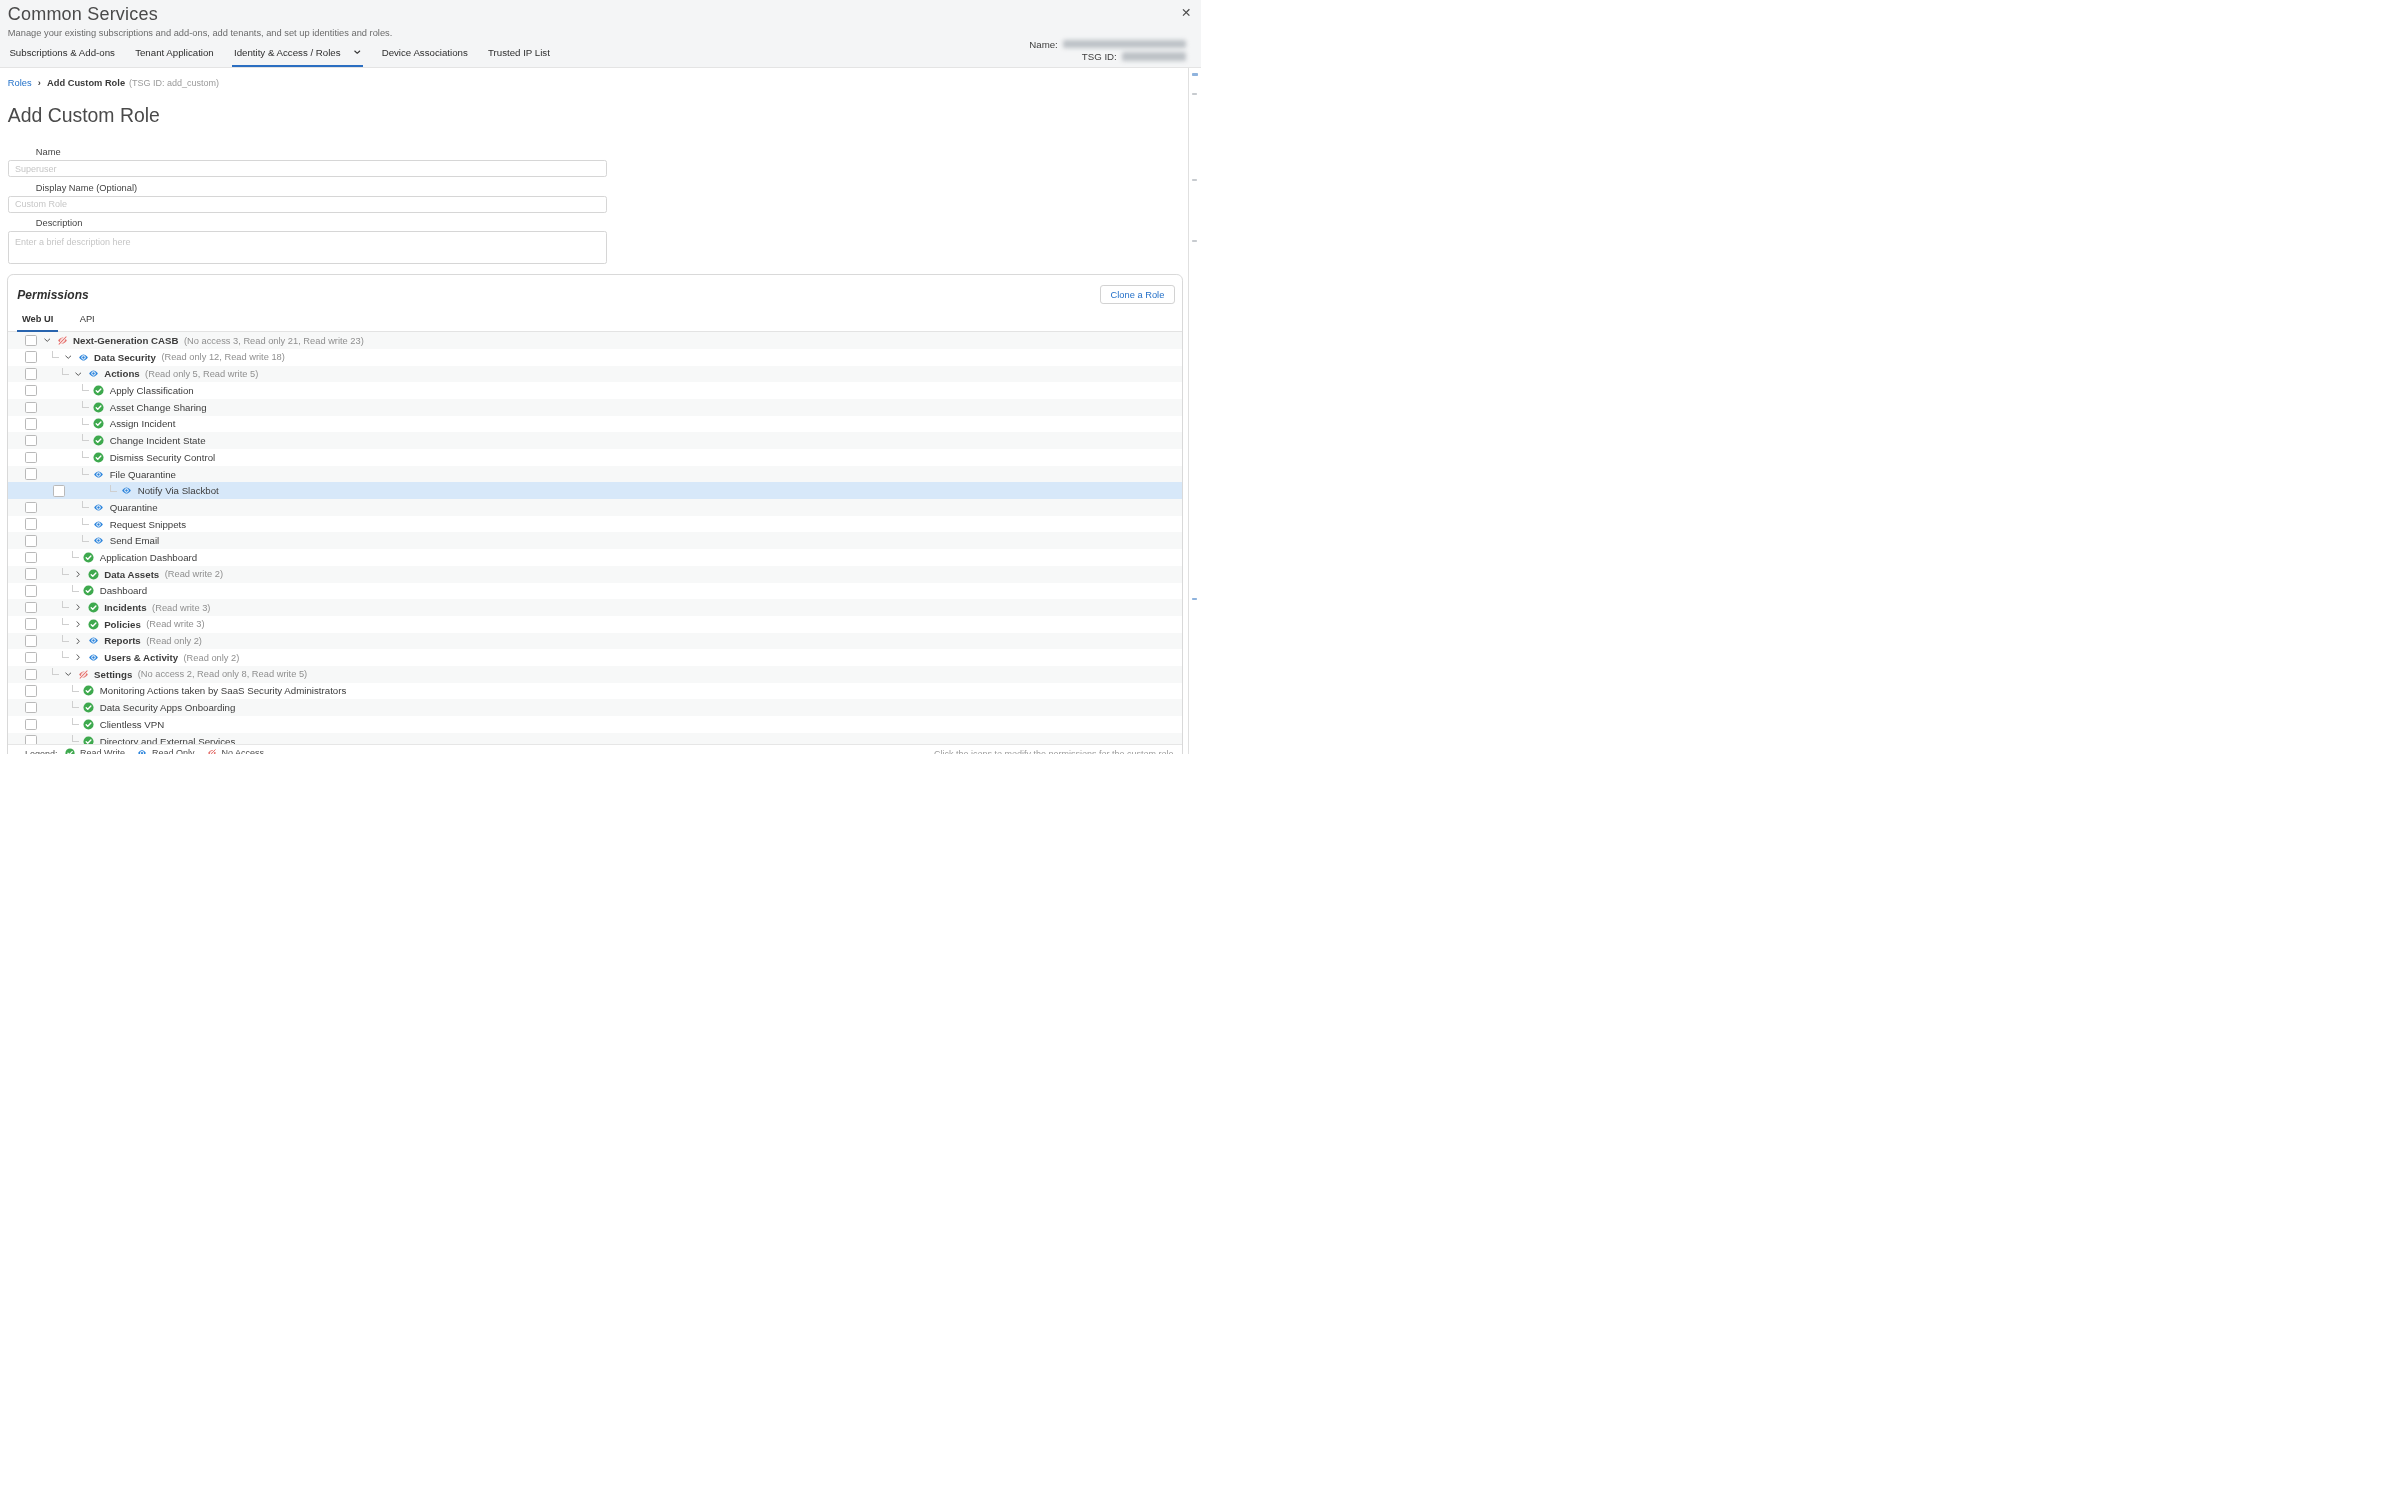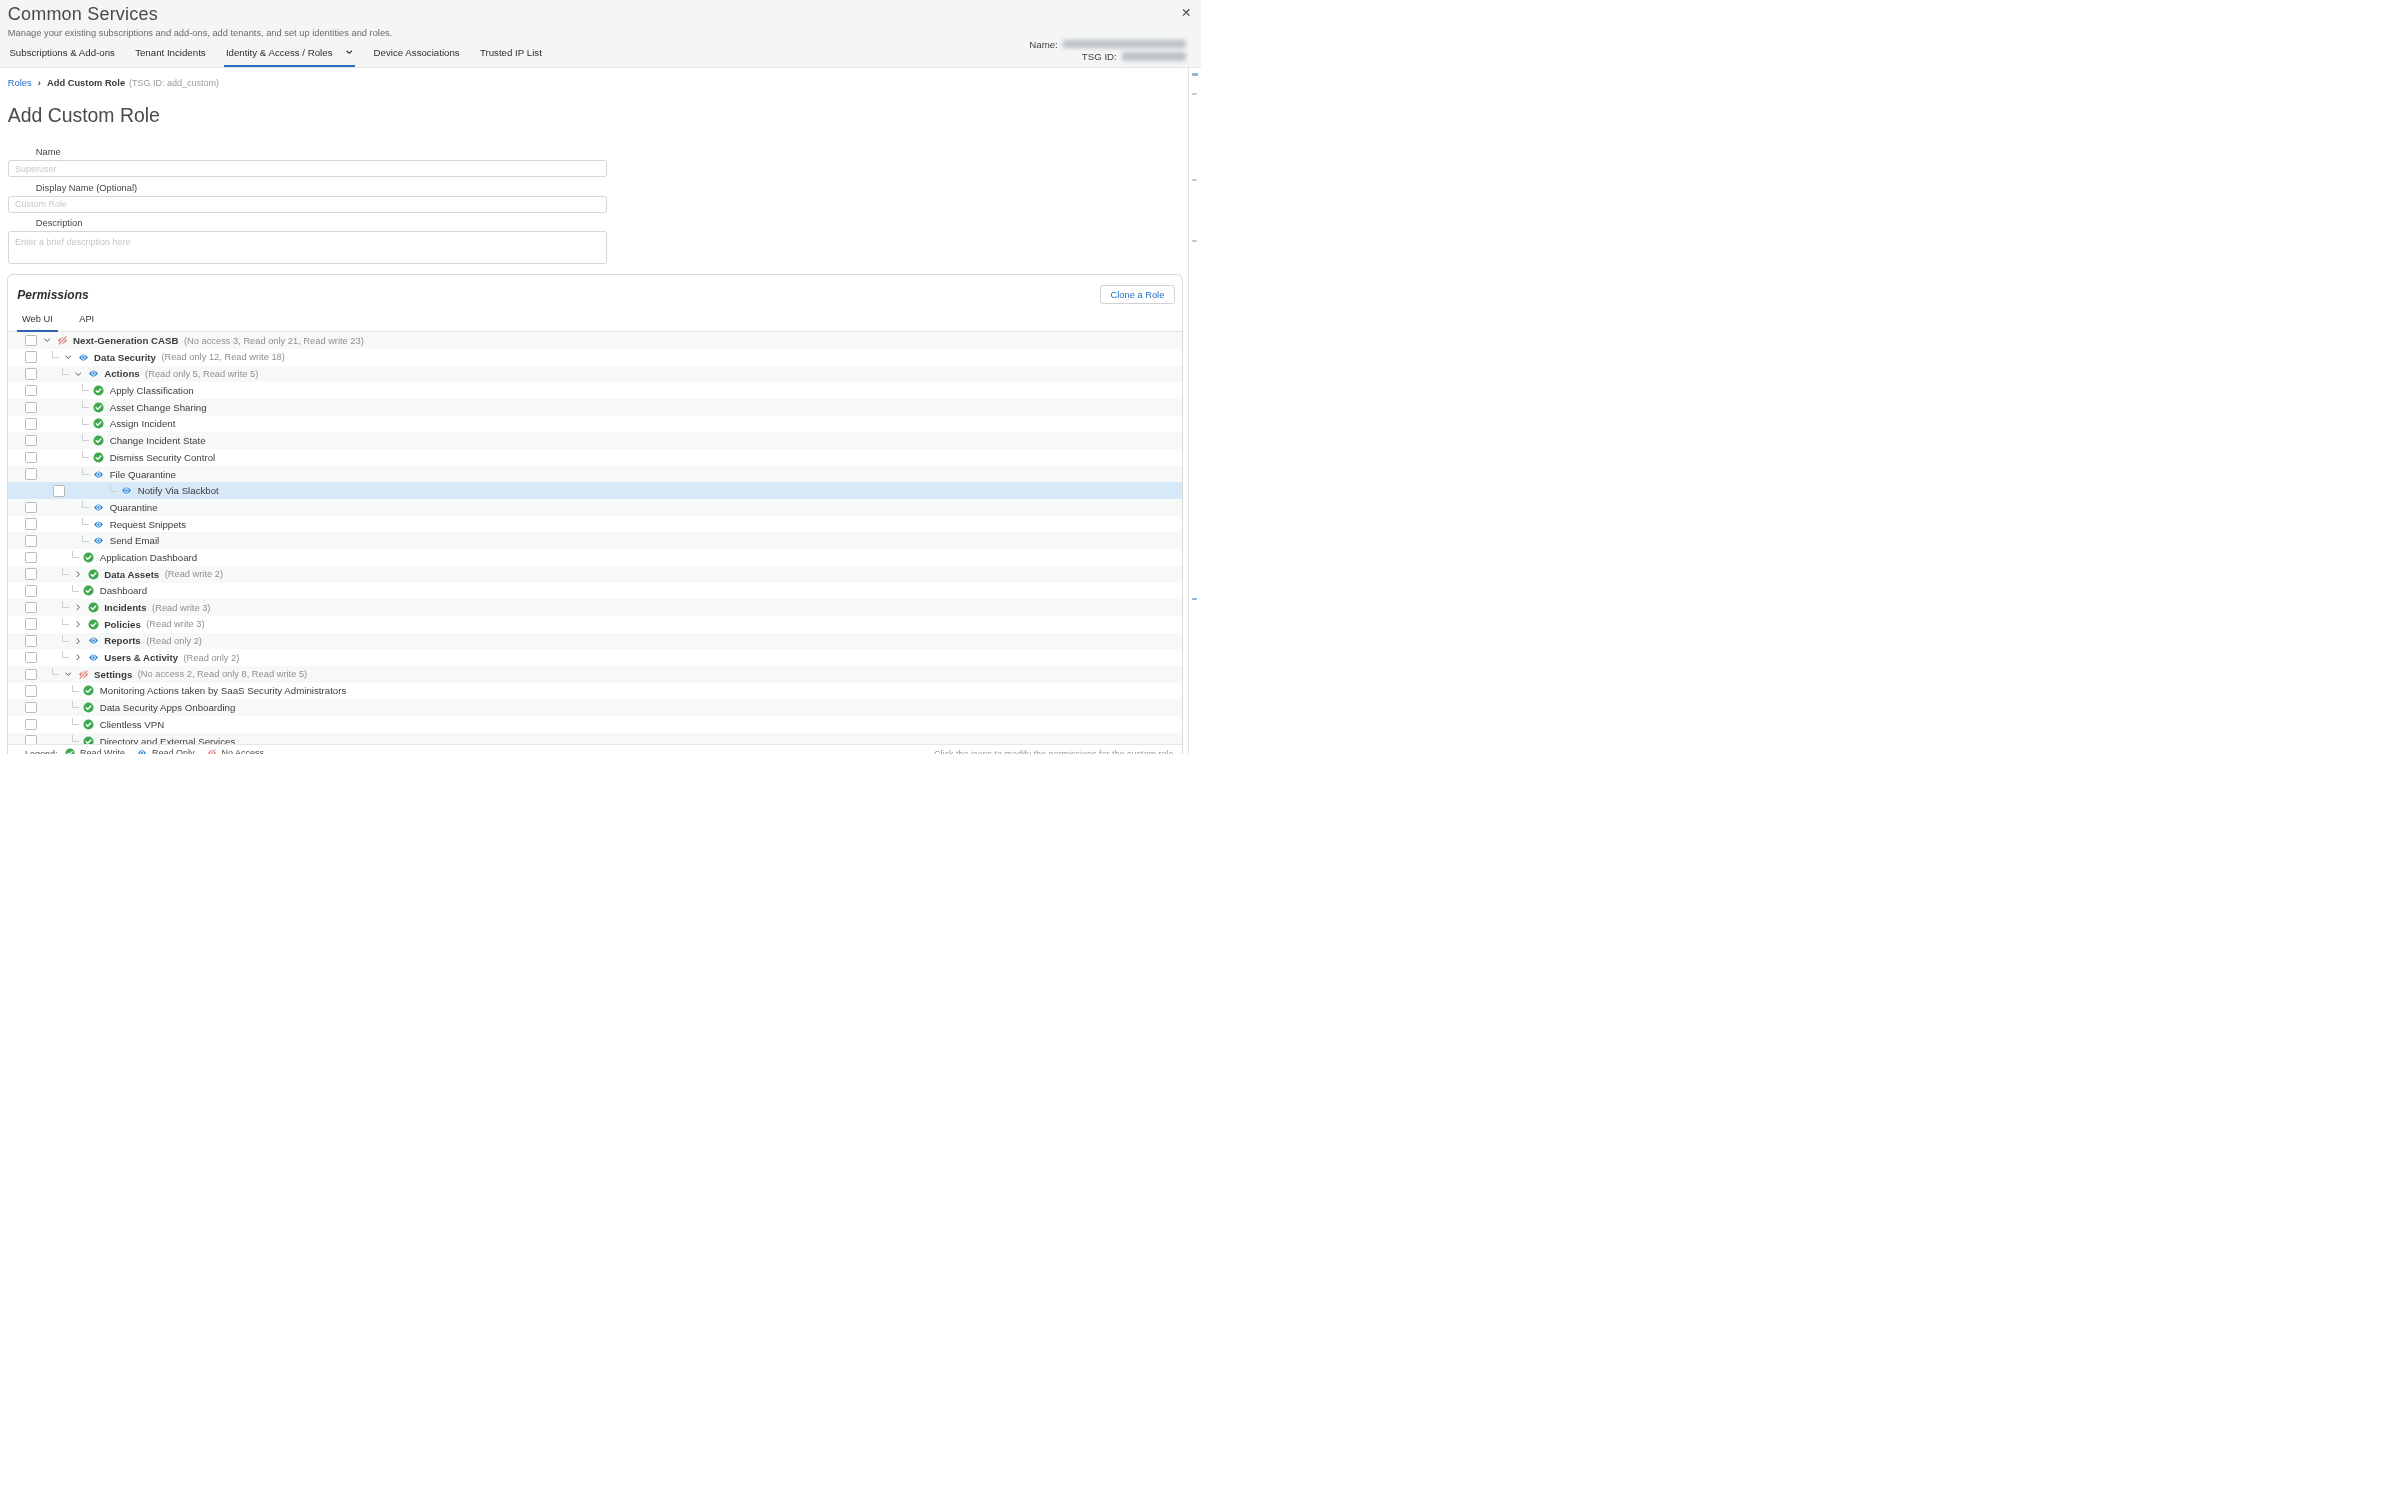--- a/index.html
+++ b/index.html
@@ -44,21 +44,21 @@
   .f-input::placeholder, .f-area::placeholder { color:#c6c6c6; }
   .f-row { margin-bottom:5.4px; }
 
   
   .panel { margin:7px 4.7px 0 7px; border:0.8px solid #d9d9d9; border-radius:6.2px; background:#fff; overflow:hidden; }
   .p-head { display:flex; align-items:center; justify-content:space-between; padding:9.3px 7px 3.1px 9.3px; }
   .p-title { font-size:12px; font-weight:700; color:#2f2f2f;font-style:italic; }
   .clone-btn { background:#fff; border:0.8px solid #d2d2d2; border-radius:3.1px; color:#2470c8; font-size:9.3px; font-family:inherit; padding:3.9px 10px; cursor:pointer; }
   .p-tabs { display:flex; gap:17px; padding:4.7px 0 0 9.3px; border-bottom:0.8px solid #e3e3e3; }
   .p-tab { font-size:9.3px; color:#333; padding:1.6px 4.7px 6.2px 4.7px; border-bottom:2.3px solid transparent; margin-bottom:-0.8px; cursor:pointer; }
-  .p-tab.active { border-bottom-color:#2864ae; }
+  .p-tab.active { border-bottom-color:#2864ae;font-weight:bold; }
 
   .tree { height:412px; overflow:hidden; }
   .t-row { display:flex; align-items:center; height:16.7px; background:#fff; cursor:pointer; }
   .t-row:nth-child(odd) { background:#f7f8f8; }
   .t-row.selected { background:#d7e8f9 !important;padding-left:28px; }
   .cb { flex:0 0 auto; width:11.6px; height:11.6px; margin-left:17px; border:0.8px solid #b9b9b9; border-radius:1.6px; background:#fff; }
   .ind { flex:0 0 auto; }
   .conn { flex:0 0 auto; width:7px; height:7px; border-left:1.6px solid #cfcfcf; border-bottom:1.6px solid #cfcfcf; margin:-5.4px 4.7px 0 0; }
   .chev { flex:0 0 auto; display:inline-flex; margin-right:5.4px; }
   .picon { flex:0 0 auto; display:inline-flex; margin-right:5.4px; }
@@ -90,21 +90,21 @@
       <div class="meta-row">
         <span class="meta-label">TSG ID:</span>
         <span class="redacted w-sm"></span>
       </div>
     </div>
     <nav class="tabs" id="header-tabs">
         <div class="tab">
           <span>Subscriptions &amp; Add-ons</span>
         </div>
         <div class="tab">
-          <span>Tenant Incidents</span>
+          <span>Tenant Application</span>
         </div>
         <div class="tab active">
           <span>Identity &amp; Access / Roles</span>
           <span class="caret">
             <svg width="8.5" height="8.5" viewBox="0 0 24 24">
               <path d="M5 8.5l7 6.5 7-6.5" stroke="#2e2e2e" stroke-width="3" fill="none" stroke-linecap="round" stroke-linejoin="round"></path>
             </svg>
           </span>
         </div>
         <div class="tab">

